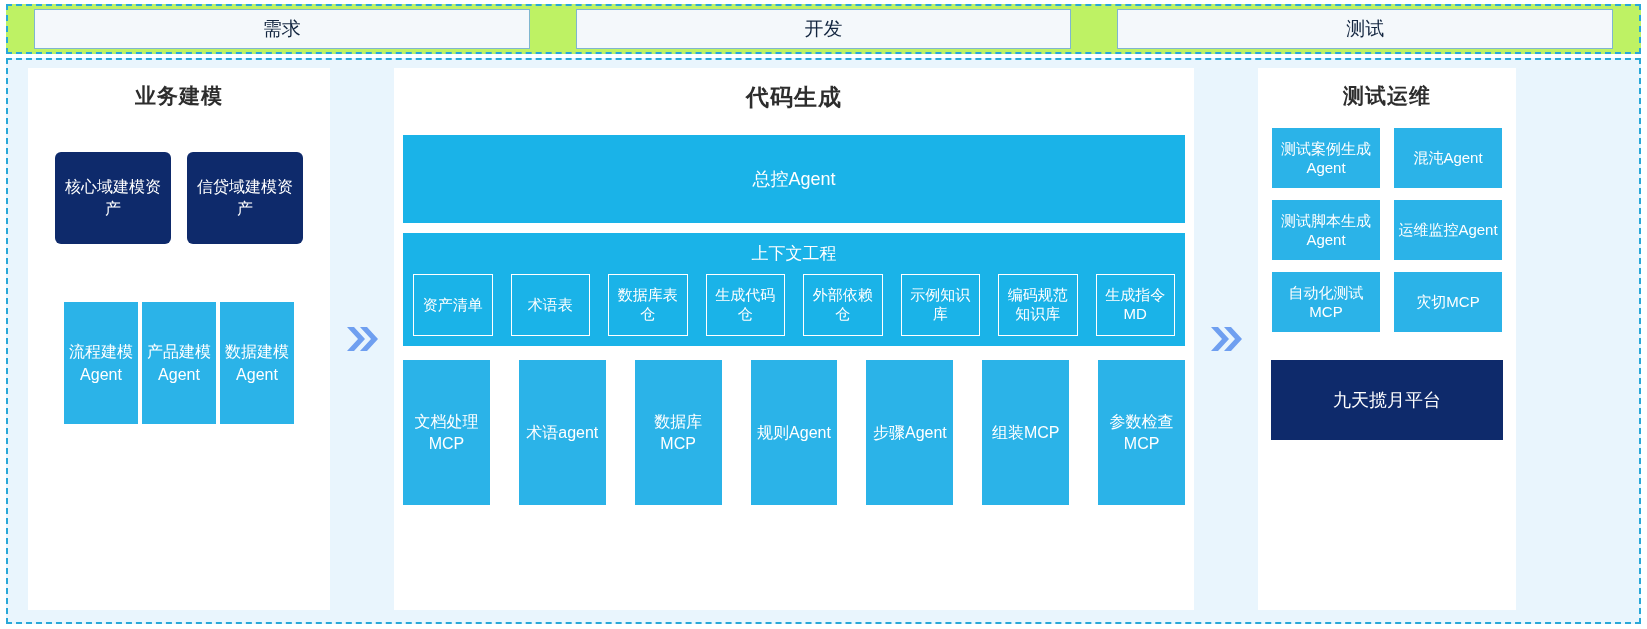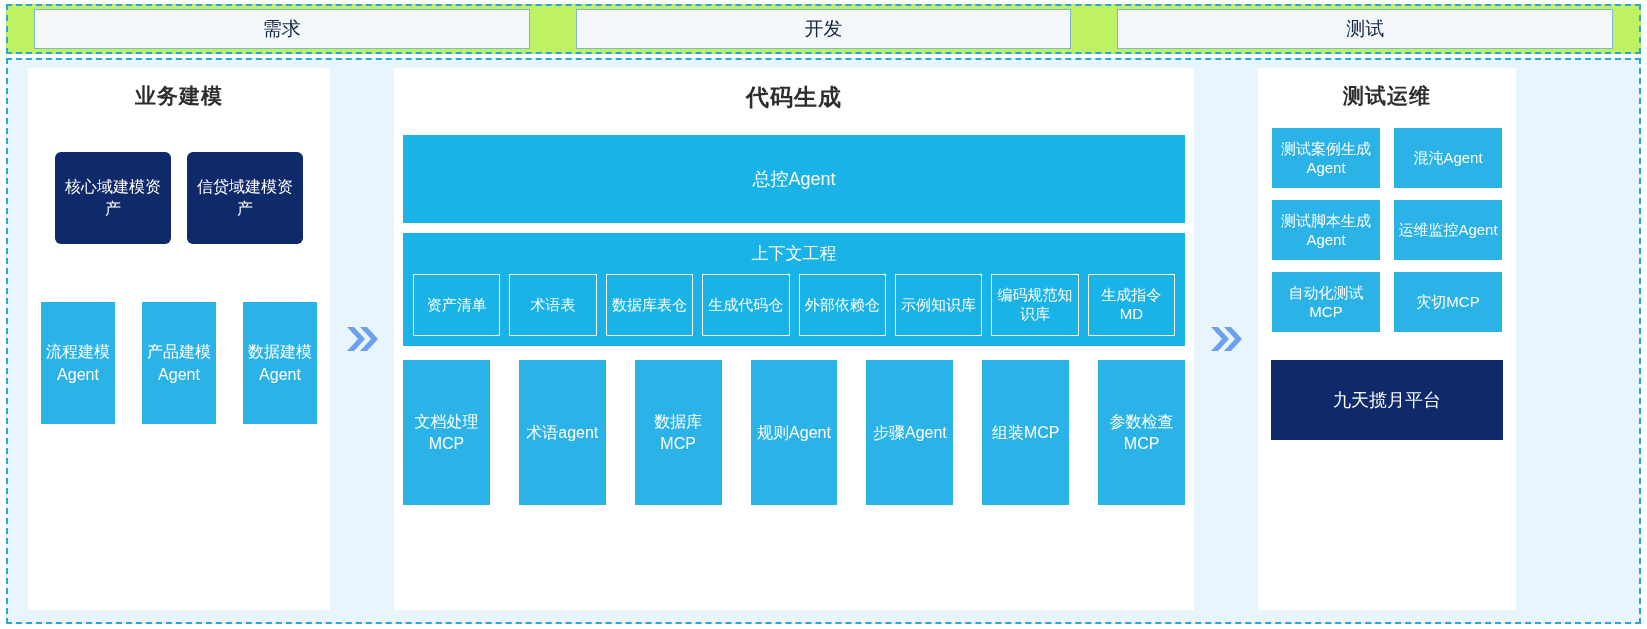--- a/index.html
+++ b/index.html
@@ -98,21 +98,21 @@
     font-size: 16px;
     display: flex;
     align-items: center;
     justify-content: center;
     text-align: center;
     line-height: 1.35;
     padding: 8px 6px;
   }
   .agent-row {
     display: flex;
-    gap: 27px;
+    gap: 4px;
     margin-top: 58px;
   }
   .agent-tall {
     width: 74px; height: 122px;
     background: #2bb3e8;
     color: #ffffff;
     font-size: 16px;
     display: flex;
     align-items: center;
     justify-content: center;
@@ -144,21 +144,21 @@
     padding: 9px 10px 10px 10px;
   }
   .ctx-title {
     color: #ffffff;
     font-size: 17px;
     text-align: center;
     margin-bottom: 9px;
   }
   .ctx-row {
     display: flex;
-    gap: 9px;
+    gap: 18px;
   }
   .ctx-box {
     flex: 1 1 0;
     height: 62px;
     border: 1px solid #ffffff;
     color: #ffffff;
     font-size: 15px;
     display: flex;
     align-items: center;
     justify-content: center;

